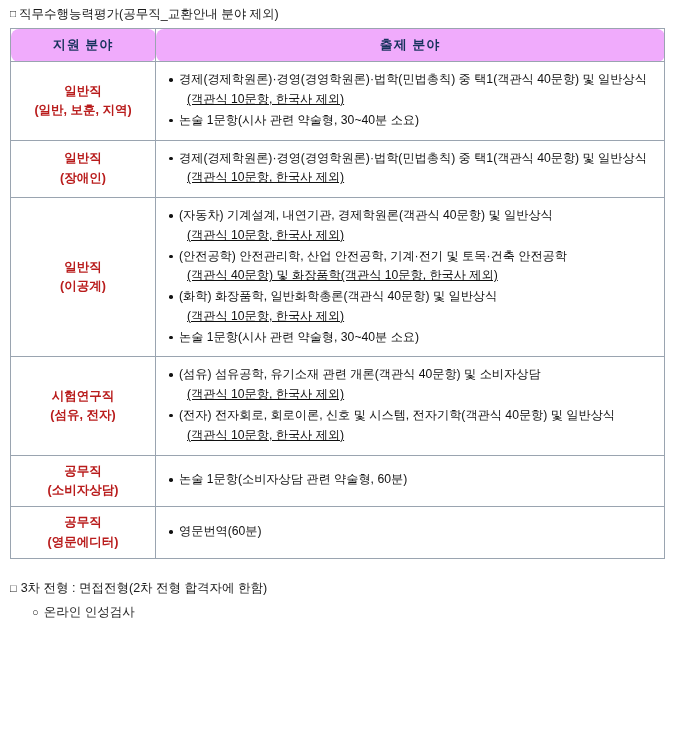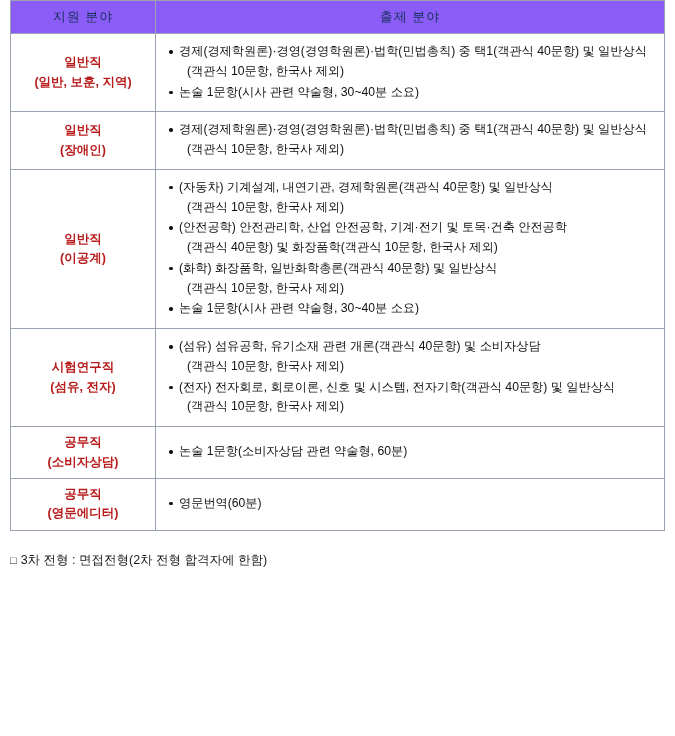--- a/index.html
+++ b/index.html
@@ -38,26 +38,27 @@
     width: 655px;
     margin-left: 10px;
     table-layout: fixed;
   }
   table.exam-table th,
   table.exam-table td {
     border: 1px solid #9aa4b0;
     vertical-align: middle;
   }
   table.exam-table thead th {
-    background: #8b5cf6;
-    font-weight: normal;
+    background: #f0abfc;
+    font-weight: bold;
     font-size: 13px;
     color: #16325c;
     height: 30px;
     letter-spacing: 1px;
+    border-radius: 8px;
   }
   .col-field {
     width: 145px;
   }
   td.field-cell {
     text-align: center;
     font-weight: bold;
     font-size: 12.5px;
     color: #b91c1c;
     line-height: 1.55;
@@ -88,20 +89,21 @@
     left: 1px;
     top: 8px;
     width: 3.5px;
     height: 3.5px;
     background: #111;
     border-radius: 50%;
   }
   ul.bullets > li .sub {
     display: block;
     padding-left: 8px;
+    text-decoration: underline;
   }
   .footer-block {
     margin: 18px 0 0 10px;
     line-height: 1.9;
     font-size: 12.5px;
   }
   .footer-line1 .sq {
     font-size: 11px;
     margin-right: 4px;
   }
@@ -111,20 +113,23 @@
   .footer-sub .circ {
     font-size: 11px;
     margin-right: 5px;
   }
 </style>
 </head>
 <body>
 
 <div class="page">
 
+  <div class="section-heading">
+    <span class="marker">□</span><span>직무수행능력평가(공무직_교환안내 분야 제외)</span>
+  </div>
 
   <table class="exam-table">
     <colgroup>
       <col class="col-field">
       <col>
     </colgroup>
     <thead>
       <tr>
         <th>지원 분야</th>
         <th>출제 분야</th>
@@ -238,15 +243,18 @@
         </td>
       </tr>
 
     </tbody>
   </table>
 
   <div class="footer-block">
     <div class="footer-line1">
       <span class="sq">□</span><span>3차 전형 : 면접전형(2차 전형 합격자에 한함)</span>
     </div>
+    <div class="footer-sub">
+      <span class="circ">○</span><span>온라인 인성검사</span>
+    </div>
   </div>
 
 </div>
 
 </body></html>

